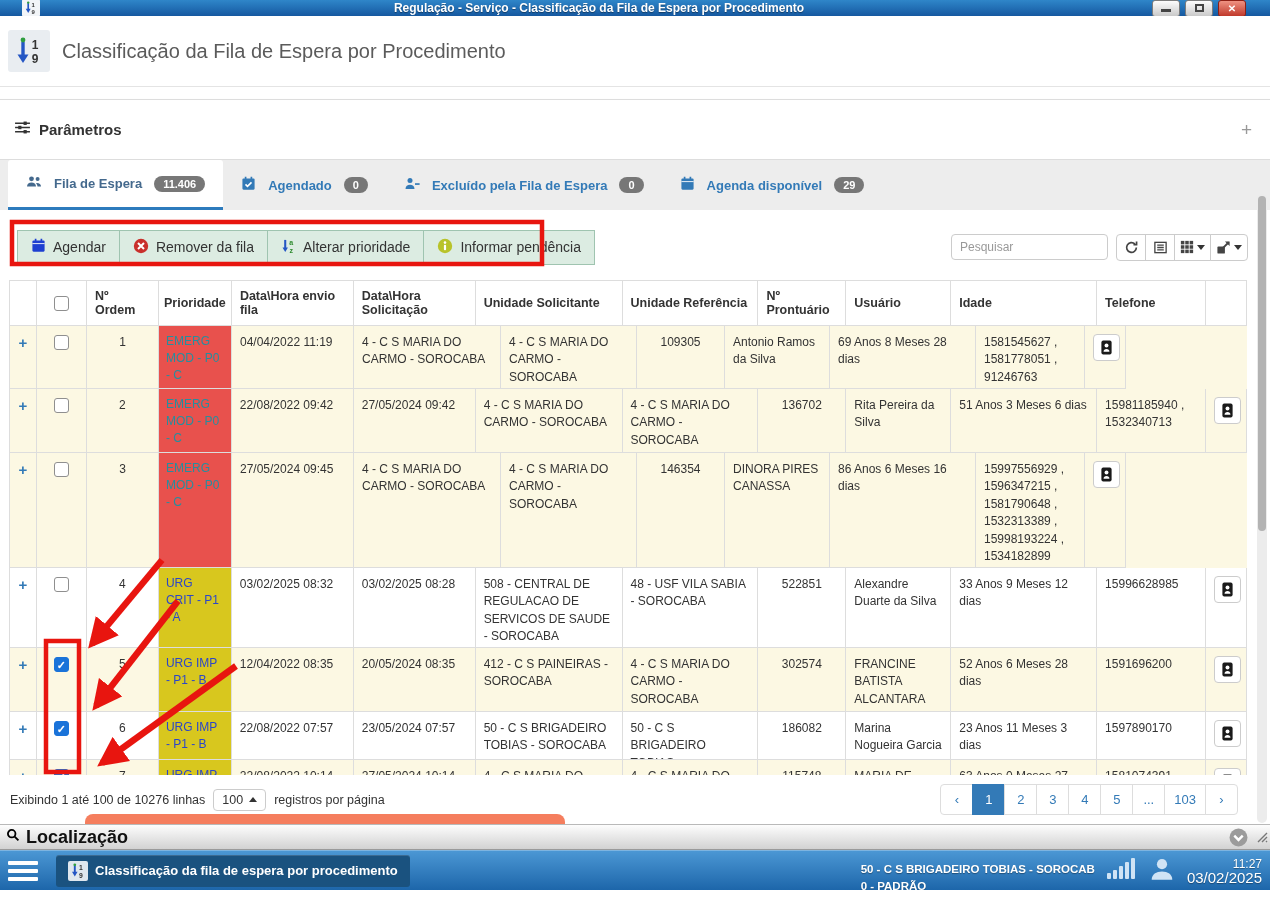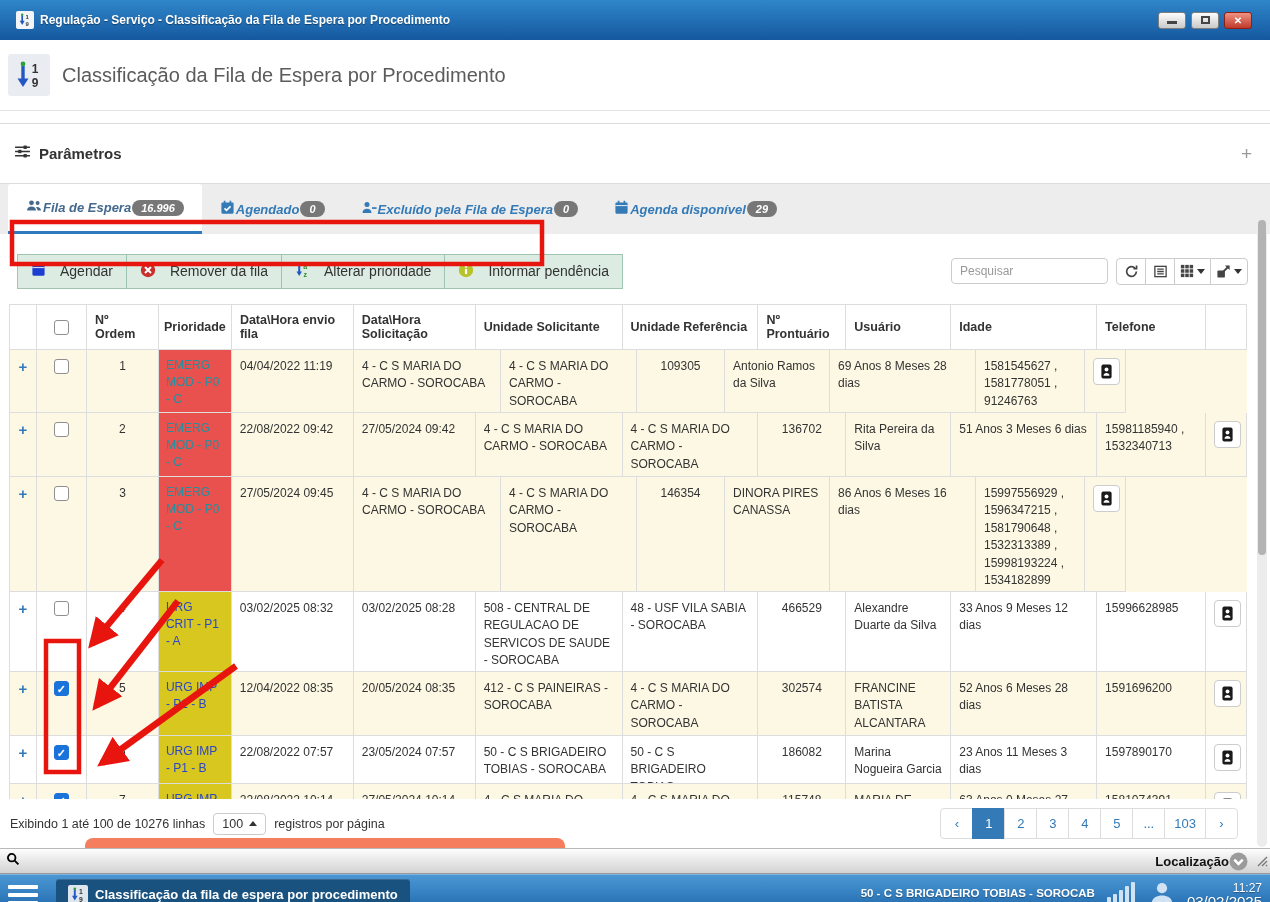--- a/index.html
+++ b/index.html
@@ -1,21 +1,21 @@
 <!DOCTYPE html>
 <html><head>
 <meta charset="utf-8">
 <style>
   * { box-sizing: border-box; margin: 0; padding: 0; }
   html,body { width:1270px; height:902px; overflow:hidden; }
   body { font-family: "Liberation Sans", sans-serif; background:#fff; }
   .screen { position:relative; width:1270px; height:902px; overflow:hidden; background:#fff; }
 
   
-  .titlebar { height:40px; background:linear-gradient(#2f86c9,#1558a0); display:flex; align-items:center; padding:0 16px; }
+  .titlebar { height:16px; background:linear-gradient(#2f86c9,#1558a0); display:flex; align-items:center; padding:0 22px;text-align:center; }
   .titlebar .tb-icon { width:18px; height:18px; background:#f2f5f8; border-radius:2px; display:flex; align-items:center; justify-content:center; margin-right:6px; }
   .titlebar .tb-title { color:#fff; font-size:12px; font-weight:bold; text-shadow:0 1px 1px rgba(0,0,0,.4); flex:1; white-space:nowrap; overflow:hidden; }
   .win-btns { display:flex; gap:5px; margin-right:2px; }
   .win-btn { width:28px; height:17px; border-radius:3px; border:1px solid #7d7d7d; background:linear-gradient(#fdfdfd,#c9c9c9); display:flex; align-items:center; justify-content:center; font-size:10px; color:#333; cursor:pointer; }
   .win-btn.close { background:linear-gradient(#ef9282,#c0392b); border-color:#8e1f14; color:#fff; font-weight:bold; }
   .win-btn .mini-bar { width:10px; height:3px; background:#444; margin-top:5px; }
   .win-btn .maxi-box { width:9px; height:8px; border:2px solid #444; }
 
   
   .app-body { position:relative; height:808px; background:#fff; overflow:hidden; }
@@ -23,28 +23,28 @@
   .page-header { display:flex; align-items:center; padding:14px 0 14px 8px; border-bottom:1px solid #e4e4e4; }
   .ph-icon { width:42px; height:42px; background:#e9edf1; border-radius:3px; display:flex; align-items:center; justify-content:center; }
   .ph-title { font-size:20px; color:#5b5b5b; margin-left:12px; }
 
   .params-panel { margin-top:12px; border:1px solid #ddd; border-left:none; border-right:none; box-shadow:0 2px 3px rgba(0,0,0,.12); padding:19px 14px; display:flex; align-items:center; }
   .params-title { font-size:15px; font-weight:bold; color:#333; margin-left:8px; flex:1; }
   .params-expand { color:#999; font-size:19px; cursor:pointer; margin-right:4px; line-height:14px; }
 
   
   .tabs-strip { background:#ededed; height:50px; display:flex; align-items:stretch; padding-left:8px; }
-  .tab { display:flex; align-items:center; gap:1px; padding:0 18px; font-size:13px; font-weight:bold; color:#337ab7; cursor:pointer;font-style:italic; }
+  .tab { display:flex; align-items:center; gap:12px; padding:0 18px; font-size:13px; font-weight:bold; color:#337ab7; cursor:pointer; }
   .tab.active { background:#fff; color:#44698d; border-bottom:3px solid #2d7bbd; border-radius:3px 3px 0 0; }
   .badge { background:#777; color:#fff; font-size:11px; font-weight:bold; padding:2px 9px; border-radius:10px; }
 
   
   .toolbar { margin-top:17px; padding:0 10px 0 18px; display:flex; justify-content:space-between; align-items:center; height:40px; }
   .btn-group { display:flex; }
-  .act-btn { display:flex; align-items:center; gap:14px; background:#dcece2; border:1px solid #9fc4b0; padding:7px 13px; font-size:14px; color:#333; cursor:pointer; margin-left:-1px; white-space:nowrap; }
+  .act-btn { display:flex; align-items:center; gap:7px; background:#dcece2; border:1px solid #9fc4b0; padding:7px 13px; font-size:14px; color:#333; cursor:pointer; margin-left:-1px; white-space:nowrap; }
   .tools { display:flex; align-items:center; gap:9px; margin-right:12px; }
   .search-input { width:157px; height:26px; border:1px solid #ccc; border-radius:4px; padding:0 8px; font-size:12px; font-family:"Liberation Sans",sans-serif; color:#333; }
   .search-input::placeholder { color:#999; }
   .tool-group { display:flex; }
   .tool-btn { min-width:30px; height:27px; background:#fff; border:1px solid #ccc; margin-left:-1px; display:flex; align-items:center; justify-content:center; gap:3px; cursor:pointer; padding:0 5px; }
   .tool-group .tool-btn:first-child { border-radius:4px 0 0 4px; }
   .tool-group .tool-btn:last-child { border-radius:0 4px 4px 0; }
   .caret { width:0; height:0; border-left:4px solid transparent; border-right:4px solid transparent; border-top:5px solid #333; }
 
   
@@ -76,21 +76,21 @@
   .page-btn.active { background:#337ab7; border-color:#337ab7; color:#fff; }
   .pagination .page-btn:first-child { border-radius:4px 0 0 4px; }
   .pagination .page-btn:last-child { border-radius:0 4px 4px 0; }
 
   .orange-toast { position:absolute; left:85px; top:798px; width:480px; height:26px; background:#f57e5e; border-radius:8px 8px 0 0; }
   .v-scrollbar { position:absolute; right:3px; top:178px; bottom:1px; width:10px; background:#ececec; border-radius:5px; }
   .v-thumb { margin:2px 1px 0 1px; height:335px; background:#b3b3b3; border-radius:4px; }
 
   
   .loc-bar { height:26px; background:linear-gradient(#fdfdfd,#d2d2d2); border-top:1px solid #b9b9b9; border-bottom:1px solid #9a9a9a; display:flex; align-items:center; padding:0 6px; position:relative; }
-  .loc-label { font-size:13px; font-weight:bold; color:#111; margin-left:6px; flex:1;text-align:right; }
+  .loc-label { font-size:18px; font-weight:bold; color:#111; margin-left:6px; flex:1; }
   .loc-chevron { margin-right:16px; cursor:pointer; display:flex; }
   .resize-grip { position:absolute; right:2px; bottom:2px; }
 
   
   .taskbar { height:40px; background:linear-gradient(#4b97d4,#1d66aa); border-top:1px solid #7db4e0; display:flex; align-items:center; padding:0 8px; overflow:hidden; }
   .hamburger { width:30px; display:flex; flex-direction:column; gap:4px; cursor:pointer; margin-right:18px; }
   .hamburger div { height:4px; background:#fff; border-radius:1px; }
   .task-chip { background:#1a527f; border-radius:3px; height:32px; display:flex; align-items:center; gap:7px; padding:0 12px; cursor:pointer; box-shadow:inset 0 1px 0 rgba(255,255,255,.15); }
   .task-chip .tc-icon { width:20px; height:20px; background:#dfe7ee; border-radius:2px; display:flex; align-items:center; justify-content:center; }
   .task-chip .tc-label { color:#fff; font-size:13px; font-weight:bold; white-space:nowrap; }
@@ -159,21 +159,21 @@
 
     <div class="tabs-strip">
       <div class="tab active">
         <span><svg width="16" height="16" viewBox="0 0 16 16" fill="#44698d">
               <circle cx="5.5" cy="4.8" r="2.4"></circle>
               <path d="M1 12.6c0-2.7 2-4.1 4.5-4.1s4.5 1.4 4.5 4.1z"></path>
               <circle cx="11.6" cy="5" r="2"></circle>
               <path d="M11 9c2.4 0 4 1.4 4 3.6h-3.5c-.1-1.5-.7-2.7-1.7-3.4z"></path>
             </svg></span>
         <span>Fila de Espera</span>
-        <span class="badge">16.996</span>
+        <span class="badge">11.406</span>
       </div>
       <div class="tab">
         <span><svg width="15" height="15" viewBox="0 0 16 16" fill="#337ab7">
               <rect x="1.5" y="2.6" width="13" height="12" rx="1.2"></rect>
               <rect x="4" y="0.8" width="1.8" height="3"></rect>
               <rect x="10.2" y="0.8" width="1.8" height="3"></rect>
               <path d="M4.8 9l2.1 2.1 4.3-4.3" stroke="#fff" stroke-width="1.7" fill="none"></path>
             </svg></span>
         <span>Agendado</span>
         <span class="badge">0</span>
@@ -364,21 +364,21 @@
           </div>
           <div class="trow" style="height: 80px;">
             <div class="td c-exp">+</div>
             <div class="td c-chk"><span class="cb"></span></div>
             <div class="td c-ord">4</div>
             <div class="td c-pri" style="background:#d8c71e;color:#2c46c8">URG CRIT - P1 - A</div>
             <div class="td c-env">03/02/2025 08:32</div>
             <div class="td c-sol">03/02/2025 08:28</div>
             <div class="td c-us">508 - CENTRAL DE REGULACAO DE SERVICOS DE SAUDE - SOROCABA</div>
             <div class="td c-ur">48 - USF VILA SABIA - SOROCABA</div>
-            <div class="td c-pro">466529</div>
+            <div class="td c-pro">522851</div>
             <div class="td c-usu">Alexandre Duarte da Silva</div>
             <div class="td c-ida">33 Anos 9 Meses 12 dias</div>
             <div class="td c-tel">15996628985</div>
             <div class="td c-act">
               <span class="contact-btn">
                 <svg width="13" height="15" viewBox="0 0 14 16">
                   <rect x="1.5" y="0.5" width="11" height="15" rx="2" fill="#1a1a1a"></rect>
                   <circle cx="7" cy="5.8" r="2.1" fill="#fff"></circle>
                   <path d="M3.8 12.5c0-2 1.4-3 3.2-3s3.2 1 3.2 3z" fill="#fff"></path>
                 </svg>

